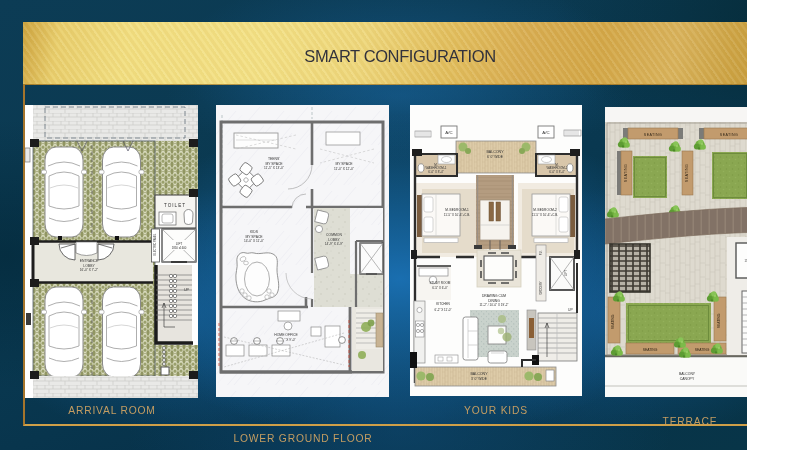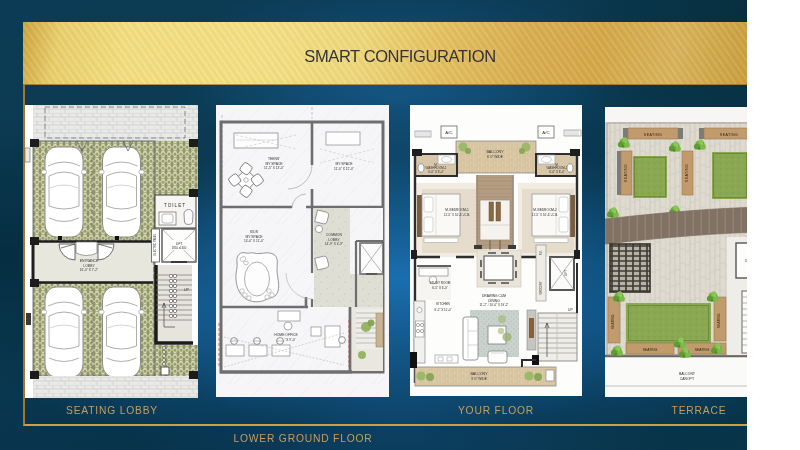--- a/index.html
+++ b/index.html
@@ -619,20 +619,20 @@
       <use href="#tree" x="12" y="244"></use>
       <use href="#tree" x="80" y="246"></use>
       <use href="#tree" x="112" y="242"></use>
       <use href="#tree" x="75" y="236"></use>
 
       <text x="82" y="268" font-size="3.4" fill="#2b2b2b" text-anchor="middle" font-family="Liberation Sans">BALCONY</text>
       <text x="82" y="272.6" font-size="3.4" fill="#2b2b2b" text-anchor="middle" font-family="Liberation Sans">CANOPY</text>
     </svg>
   </div>
 
-  <div class="lbl" style="left:112px;top:405px;">SEATING LOBBY</div>
+  <div class="lbl" style="left:112px;top:405px;">ARRIVAL ROOM</div>
 
   <div class="lbl" style="left:303px;top:405px;margin-top:28px;">LOWER GROUND FLOOR</div>
 
-  <div class="lbl" style="left:496px;top:405px;">YOUR FLOOR</div>
-
-  <div class="lbl" style="left:690px;top:405px;margin-left:9px;">TERRACE</div>
+  <div class="lbl" style="left:496px;top:405px;">YOUR KIDS</div>
+
+  <div class="lbl" style="left:690px;top:416px;">TERRACE</div>
 </div>
 
 </body></html>

